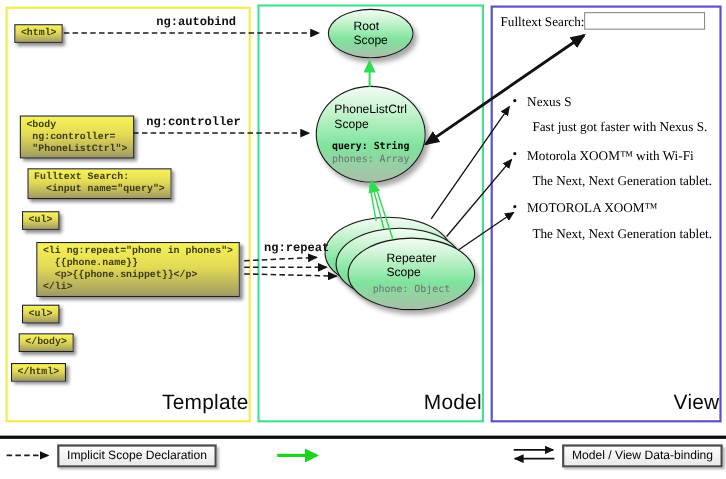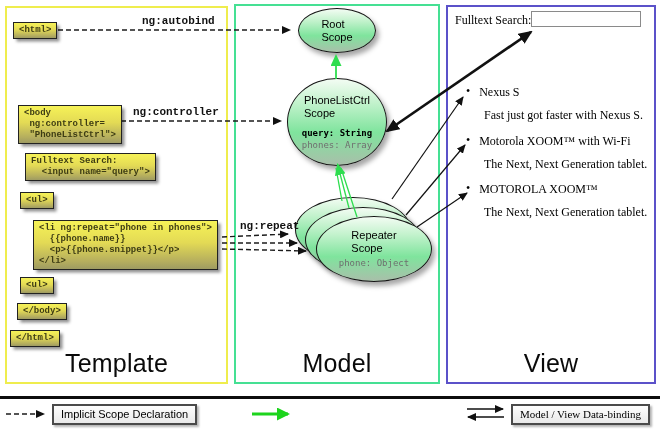--- a/index.html
+++ b/index.html
@@ -4,22 +4,22 @@
 <style>
   html,body{margin:0;padding:0;background:#fff;}
   .canvas{position:relative;width:660px;height:435px;background:#fff;
           font-family:"Liberation Sans",sans-serif;overflow:hidden;}
 
   
   .panel{position:absolute;background:#fff;z-index:1;}
   .panel.template{left:5px;top:6px;width:219px;height:374px;border:2px solid #efed4e;}
   .panel.model{left:234px;top:4px;width:202px;height:376px;border:2px solid #45e093;}
   .panel.view{left:446px;top:5px;width:206px;height:375px;border:2px solid #5b51c9;}
-  .panel-label{position:absolute;bottom:4px;left:0;width:100%;text-align:center;
-               font-size:25px;color:#0a0a0a;letter-spacing:0.2px;}
+  .panel-label{position:absolute;bottom:4px;left:0;width:100%;text-align:right;
+               font-size:19px;color:#0a0a0a;letter-spacing:0.2px;}
 
   
   .codebox{position:absolute;z-index:12;
            background:linear-gradient(180deg,#f6f257 0%,#e3da55 45%,#b4ad5e 85%,#9e9b62 100%);
            border:1.5px solid #222;box-shadow:2.5px 2.5px 3px rgba(0,0,0,0.45);
            font:bold 9px/11px "Liberation Mono",monospace;color:#3d3c14;
            white-space:pre;padding:2px 5px;}
   .codebox .bold-line{font-weight:bold;}
   .codebox .norm-line{font-weight:bold;}
 
@@ -112,21 +112,21 @@
   <div class="view-text vitem-title" style="left:466px;top:134px;"><span class="bullet">•</span><span>Motorola XOOM™ with Wi-Fi</span></div>
 
   <div class="view-text" style="left:484px;top:108px;">Fast just got faster with Nexus S.</div>
   <div class="view-text" style="left:484px;top:157px;">The Next, Next Generation tablet.</div>
 
   <div class="view-text vitem-title" style="left:466px;top:182px;text-align:center;"><span class="bullet">•</span><span>MOTOROLA XOOM™</span></div>
   <div class="view-text" style="left:484px;top:205px;">The Next, Next Generation tablet.</div>
 
   <div class="sep"></div>
   <div class="legend-box" style="left:52px;">Implicit Scope Declaration</div>
-  <div class="legend-box" style="left:511px;font-family:Liberation Serif, serif;">Model / View Data-binding</div>
+  <div class="legend-box" style="left:511px;">Model / View Data-binding</div>
 
   <svg class="overlay" width="660" height="435" viewBox="0 0 660 435">
     <defs>
       <marker id="mA" markerUnits="userSpaceOnUse" markerWidth="9" markerHeight="8" refX="8" refY="4" orient="auto-start-reverse">
         <path d="M0,0 L9,4 L0,8 Z" fill="#111"></path>
       </marker>
       <marker id="mT" markerUnits="userSpaceOnUse" markerWidth="14" markerHeight="12" refX="12" refY="6" orient="auto-start-reverse">
         <path d="M0,0 L14,6 L0,12 Z" fill="#111"></path>
       </marker>
       <marker id="mG" markerUnits="userSpaceOnUse" markerWidth="12" markerHeight="11" refX="9" refY="5.5" orient="auto-start-reverse">

